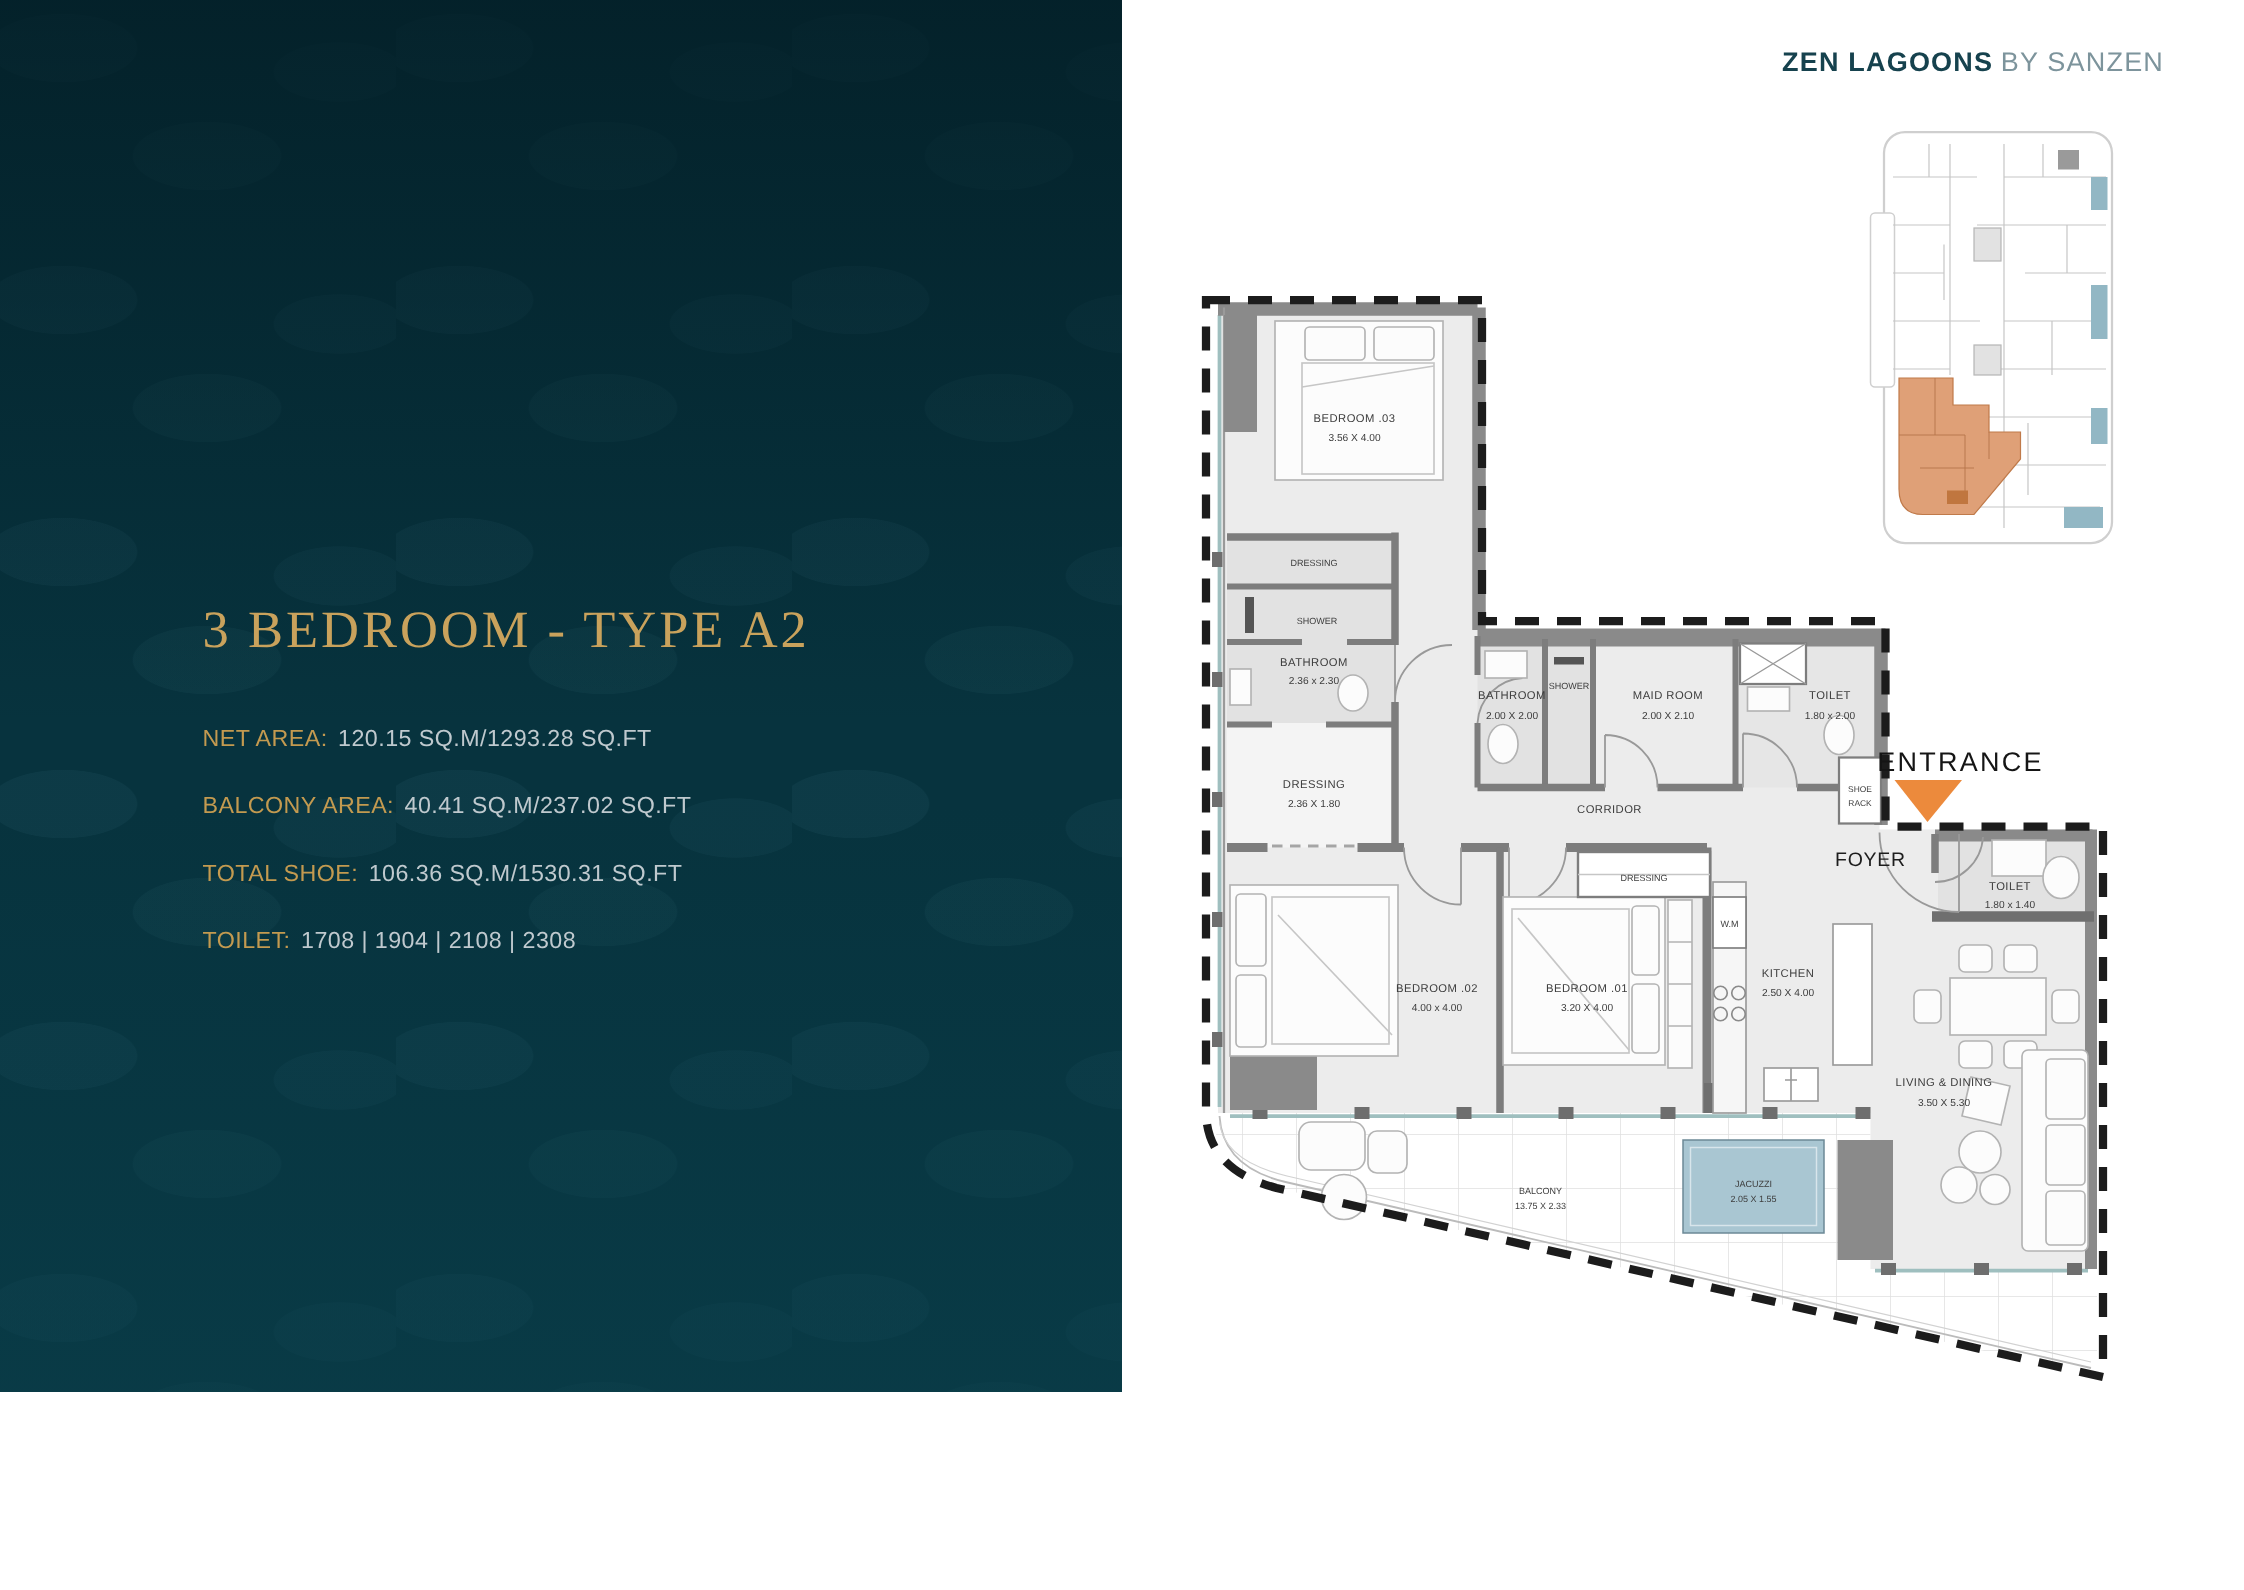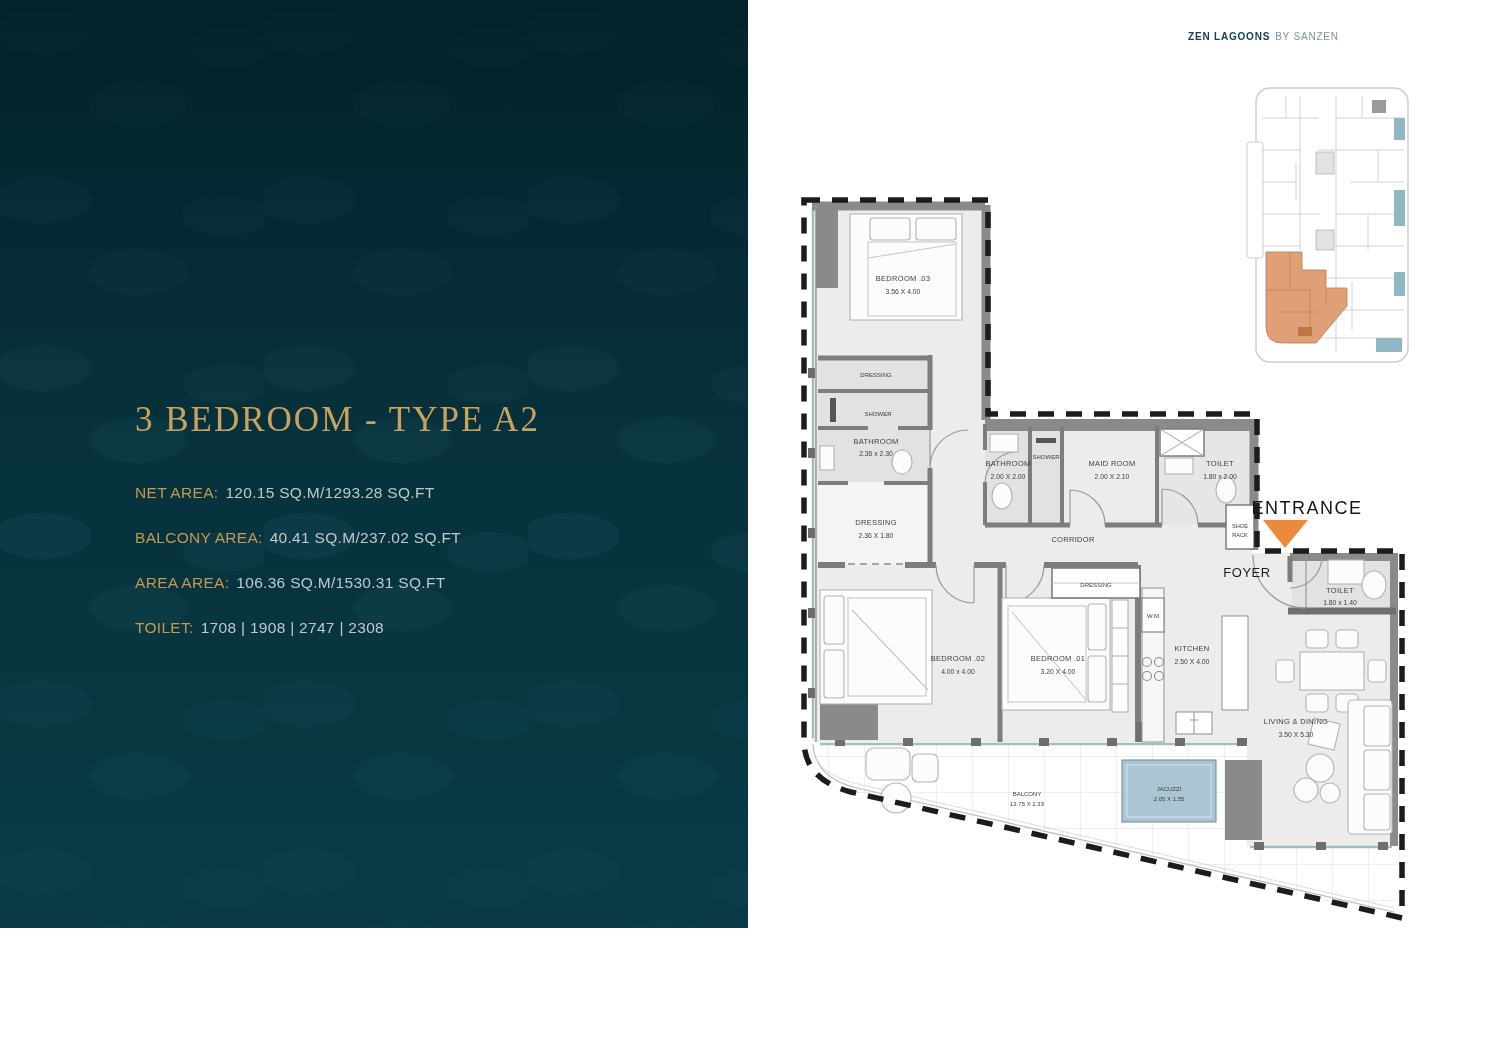--- a/index.html
+++ b/index.html
@@ -21,21 +21,21 @@
   .panel-content{position:absolute;left:135px;top:400px;width:560px;}
   .unit-title{
     font-family:"Liberation Serif",serif;font-weight:400;
     font-size:35px;letter-spacing:2px;color:#c9a25c;
     margin:0 0 44px 0;white-space:nowrap;
   }
   .spec-row{margin-bottom:27px;font-size:15.5px;letter-spacing:.3px;white-space:nowrap;}
   .spec-label{color:#c39a50;margin-right:7px;}
   .spec-value{color:#bfc9ce;}
   .plan-panel{position:absolute;left:748px;top:0;width:748px;height:1060px;background:#ffffff;}
-  .brand{position:absolute;top:31px;left:440px;font-size:10px;letter-spacing:.8px;white-space:nowrap;}
+  .brand{position:absolute;top:31px;left:440px;font-size:18px;letter-spacing:.8px;white-space:nowrap;}
   .brand-name{font-weight:bold;color:#16424e;}
   .brand-by{font-weight:400;color:#7d949c;margin-left:5px;}
   svg text{font-family:"Liberation Sans",sans-serif;fill:#3d3d3d;}
   .rm{font-size:7.5px;text-anchor:middle;letter-spacing:.3px;}
   .dm{font-size:6.8px;text-anchor:middle;}
   .sm{font-size:6px;text-anchor:middle;}
   .xs{font-size:5.6px;text-anchor:middle;}
   .ent{font-size:18px;text-anchor:middle;letter-spacing:1.5px;fill:#151515;}
   .foy{font-size:13px;text-anchor:middle;letter-spacing:.5px;fill:#1d1d1d;}
 </style>
@@ -45,24 +45,24 @@
 <div class="info-panel">
   <div class="panel-content">
     <h1 class="unit-title">3 BEDROOM - TYPE A2</h1>
     <div class="spec-row">
       <span class="spec-label">NET AREA:</span><span class="spec-value">120.15 SQ.M/1293.28 SQ.FT</span>
     </div>
     <div class="spec-row">
       <span class="spec-label">BALCONY AREA:</span><span class="spec-value">40.41 SQ.M/237.02 SQ.FT</span>
     </div>
     <div class="spec-row">
-      <span class="spec-label">AREA AREA:</span><span class="spec-value">106.36 SQ.M/1530.31 SQ.FT</span>
+      <span class="spec-label">TOTAL SHOE:</span><span class="spec-value">106.36 SQ.M/1530.31 SQ.FT</span>
     </div>
     <div class="spec-row">
-      <span class="spec-label">TOILET:</span><span class="spec-value">1708 | 1908 | 2747 | 2308</span>
+      <span class="spec-label">TOILET:</span><span class="spec-value">1708 | 1904 | 2108 | 2308</span>
     </div>
   </div>
 </div>
 
 <div class="plan-panel">
   <div class="brand">
     <span class="brand-name">ZEN LAGOONS</span><span class="brand-by">BY SANZEN</span>
   </div>
 
   <svg width="748" height="1060" viewBox="748 0 748 1060" xmlns="http://www.w3.org/2000/svg">

